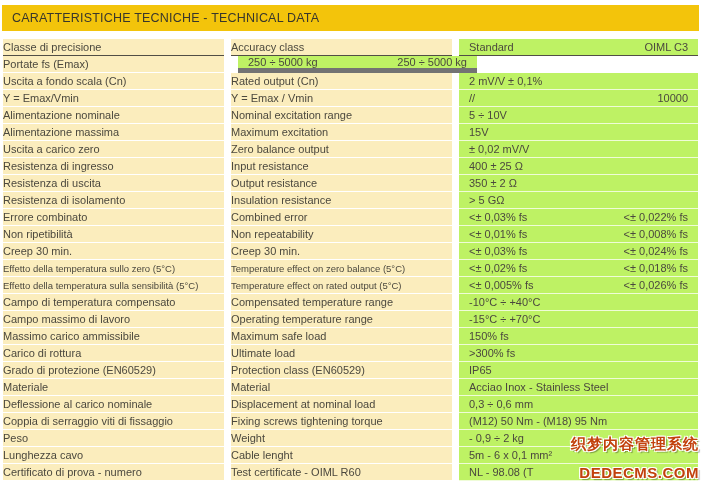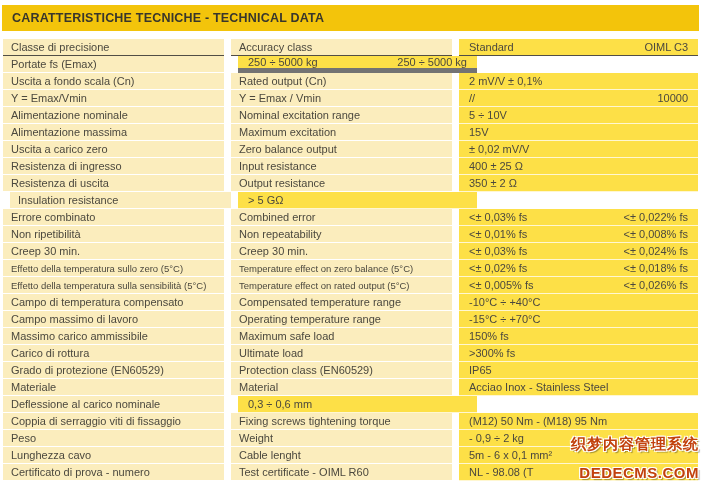--- a/index.html
+++ b/index.html
@@ -4,32 +4,32 @@
 <style>
   html,body{margin:0;padding:0;background:#ffffff;}
   .page{
     position:relative;width:701px;height:489px;background:#ffffff;overflow:hidden;
     font-family:"Liberation Sans", sans-serif;
   }
   .title-bar{
     position:absolute;left:2px;right:2px;top:5px;height:26px;
     background:#F3C40B;display:flex;align-items:center;padding-left:10px;box-sizing:border-box;
   }
-  .title-text{font-size:12.5px;font-weight:bold;color:#38362C;letter-spacing:.2px;}
+  .title-text{font-size:12.5px;font-weight:normal;color:#38362C;letter-spacing:.2px;}
   .table{position:absolute;left:3px;top:39px;width:695px;}
   .row{display:flex;height:17px;}
   .cell{
     box-sizing:border-box;display:flex;align-items:center;
     font-size:11px;color:#4B483E;white-space:nowrap;overflow:hidden;
   }
   .cell.it,.cell.en{
-    width:221px;background:#FBEDBD;border-bottom:1px solid #ffffff;padding-left:8px;
+    width:221px;background:#FBEDBD;border-bottom:1px solid #ffffff;padding-left:0;
   }
   .cell.val{
-    width:239px;background:#fde047;border-bottom:1px solid rgba(255,255,255,.75);
+    width:239px;background:#bef264;border-bottom:1px solid rgba(255,255,255,.75);
     padding:0 10px;justify-content:space-between;
   }
   .cell.val .center{width:100%;text-align:left;}
   .gap{width:7px;background:#ffffff;}
   .row.header .cell{border-bottom:1px solid #514E46;}
   .row.small .it,.row.small .en{font-size:9.5px;}
   .row.accent .val{border-bottom:5px solid #737373;}
   .watermark{
     position:absolute;right:2px;bottom:9px;text-align:right;line-height:15px;
     font-weight:bold;color:#c2410c;
@@ -126,20 +126,21 @@
         <div class="row">
           <div class="cell it">Resistenza di uscita</div>
           <div class="gap"></div>
           <div class="cell en">Output resistance</div>
           <div class="gap"></div>
           <div class="cell val">
             <span class="center">350 ± 2 Ω</span>
           </div>
         </div>
         <div class="row">
+          <div class="cell it">Resistenza di isolamento</div>
           <div class="gap"></div>
           <div class="cell en">Insulation resistance</div>
           <div class="gap"></div>
           <div class="cell val">
             <span class="center">&gt; 5 GΩ</span>
           </div>
         </div>
         <div class="row">
           <div class="cell it">Errore combinato</div>
           <div class="gap"></div>
@@ -240,20 +241,21 @@
           <div class="gap"></div>
           <div class="cell en">Material</div>
           <div class="gap"></div>
           <div class="cell val">
             <span class="center">Acciao Inox - Stainless Steel</span>
           </div>
         </div>
         <div class="row">
           <div class="cell it">Deflessione al carico nominale</div>
           <div class="gap"></div>
+          <div class="cell en">Displacement at nominal load</div>
           <div class="gap"></div>
           <div class="cell val">
             <span class="center">0,3 ÷ 0,6 mm</span>
           </div>
         </div>
         <div class="row">
           <div class="cell it">Coppia di serraggio viti di fissaggio</div>
           <div class="gap"></div>
           <div class="cell en">Fixing screws tightening torque</div>
           <div class="gap"></div>

